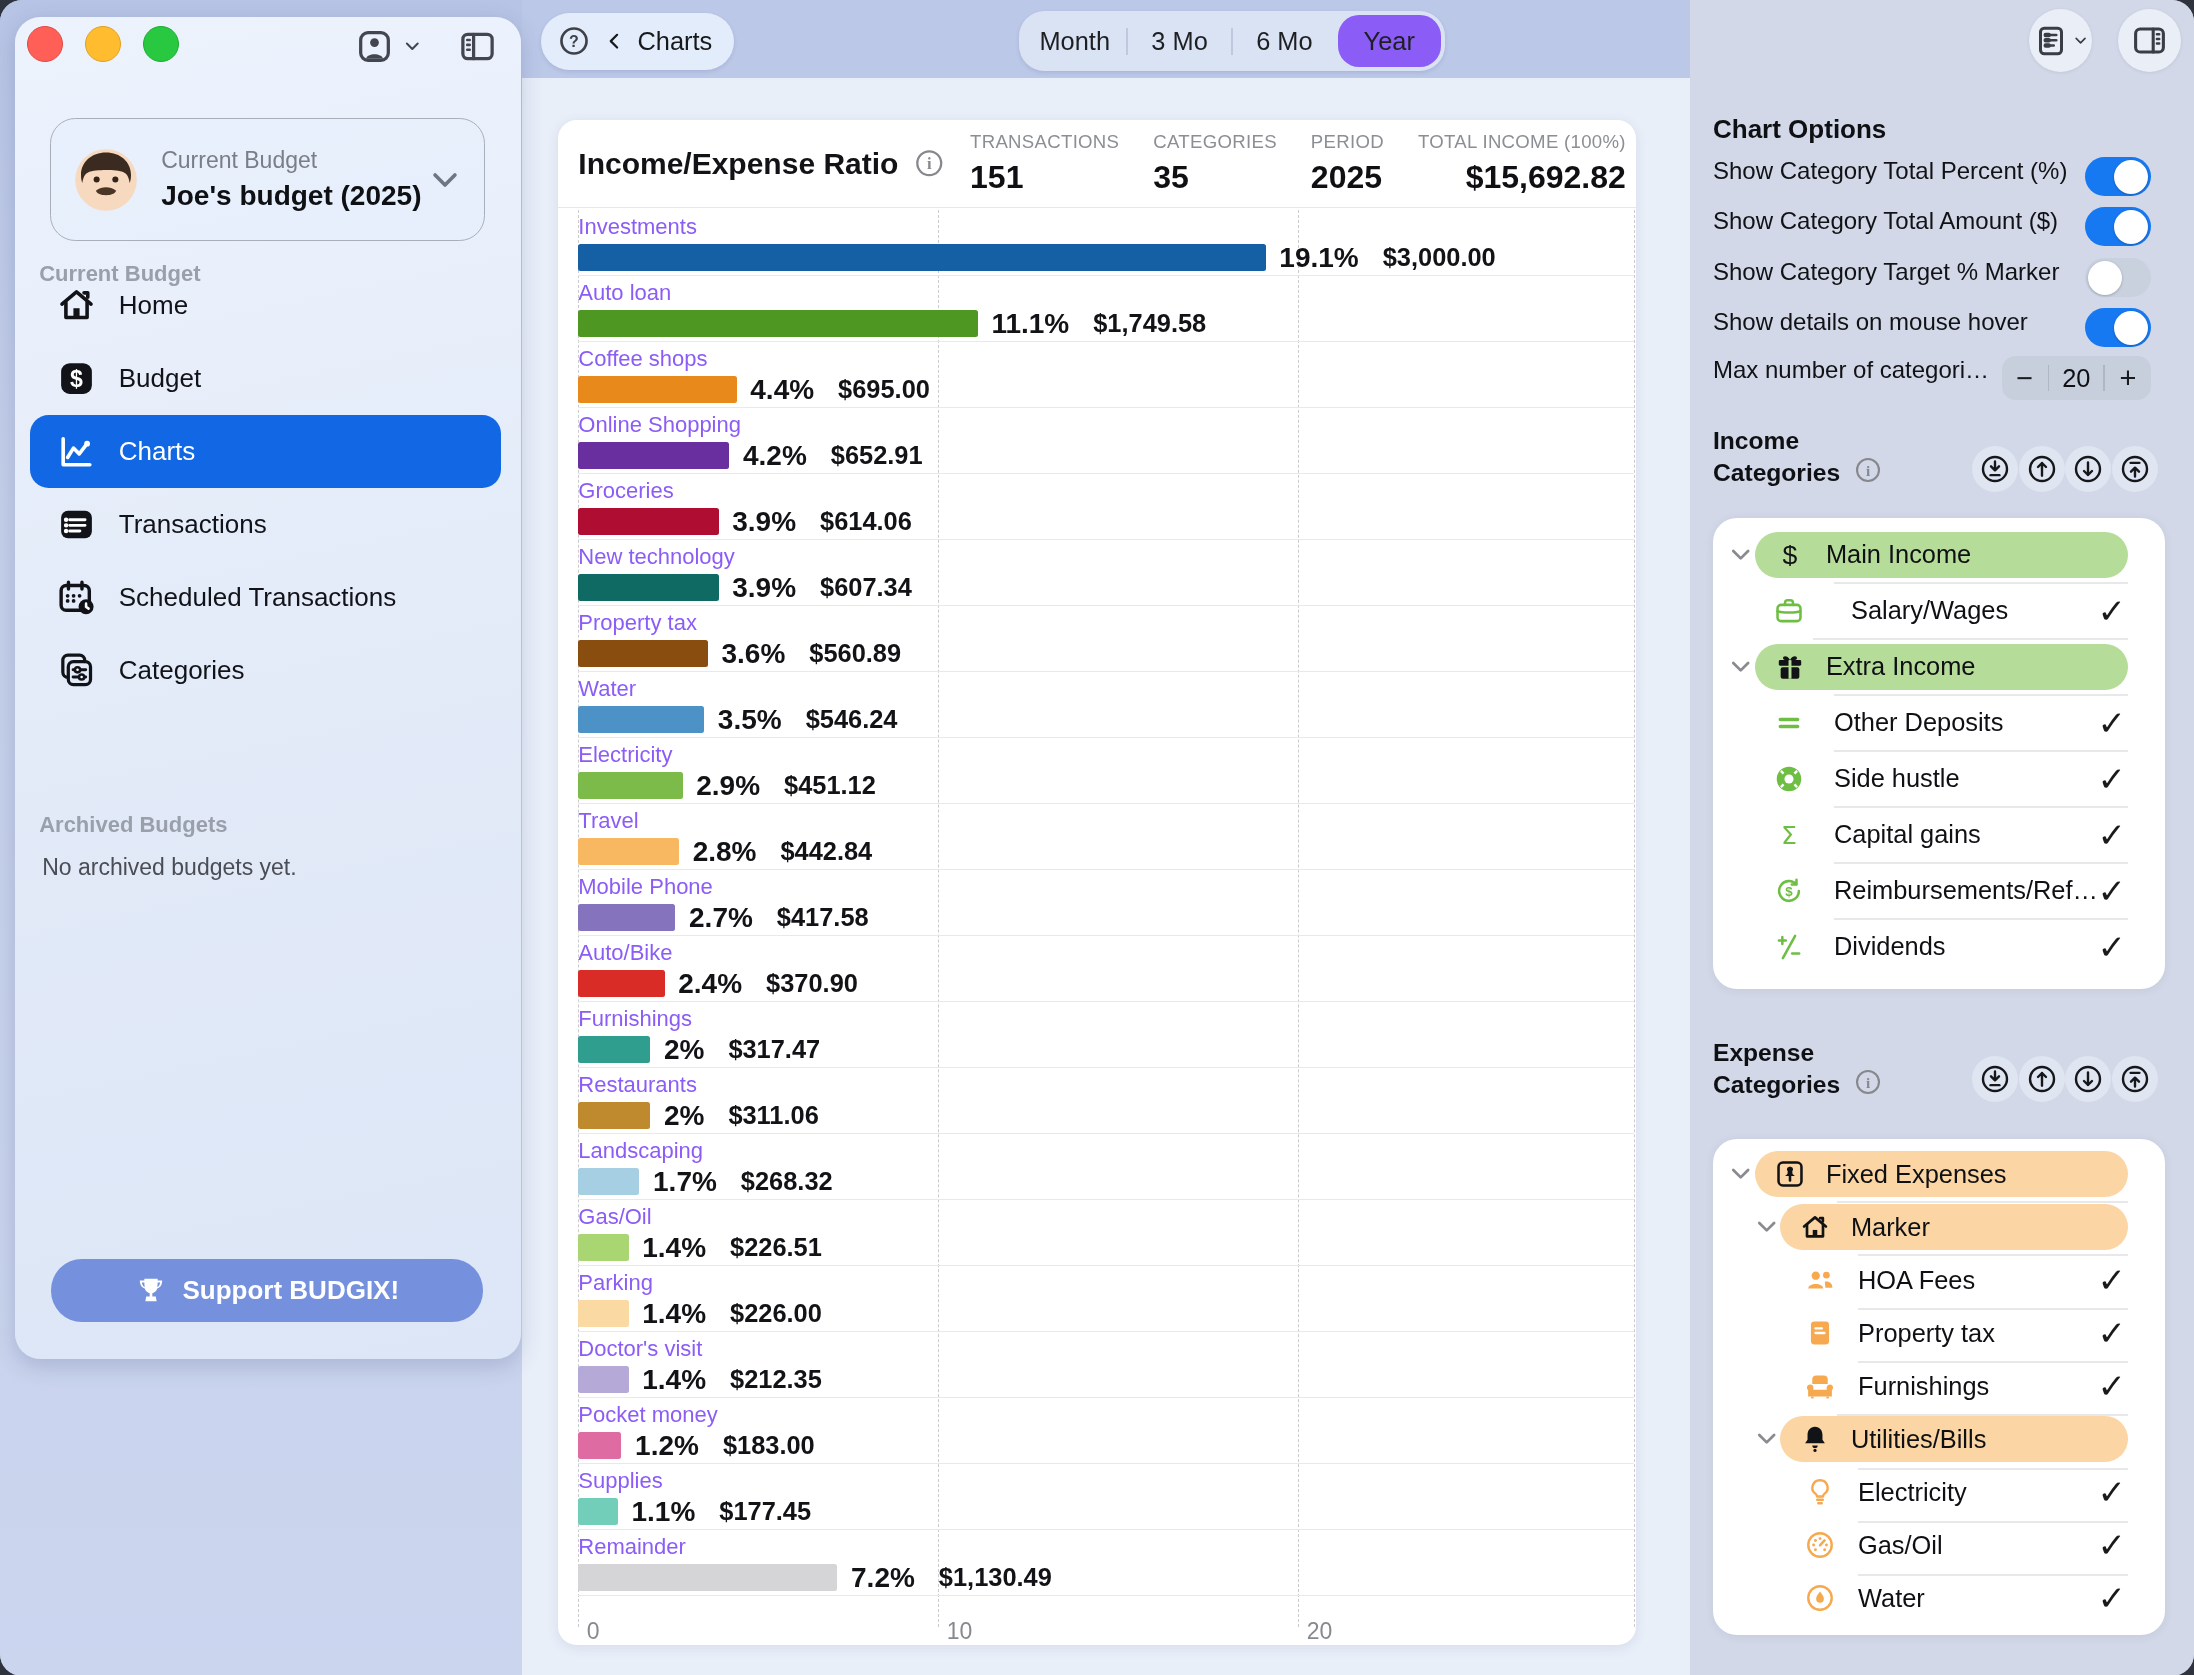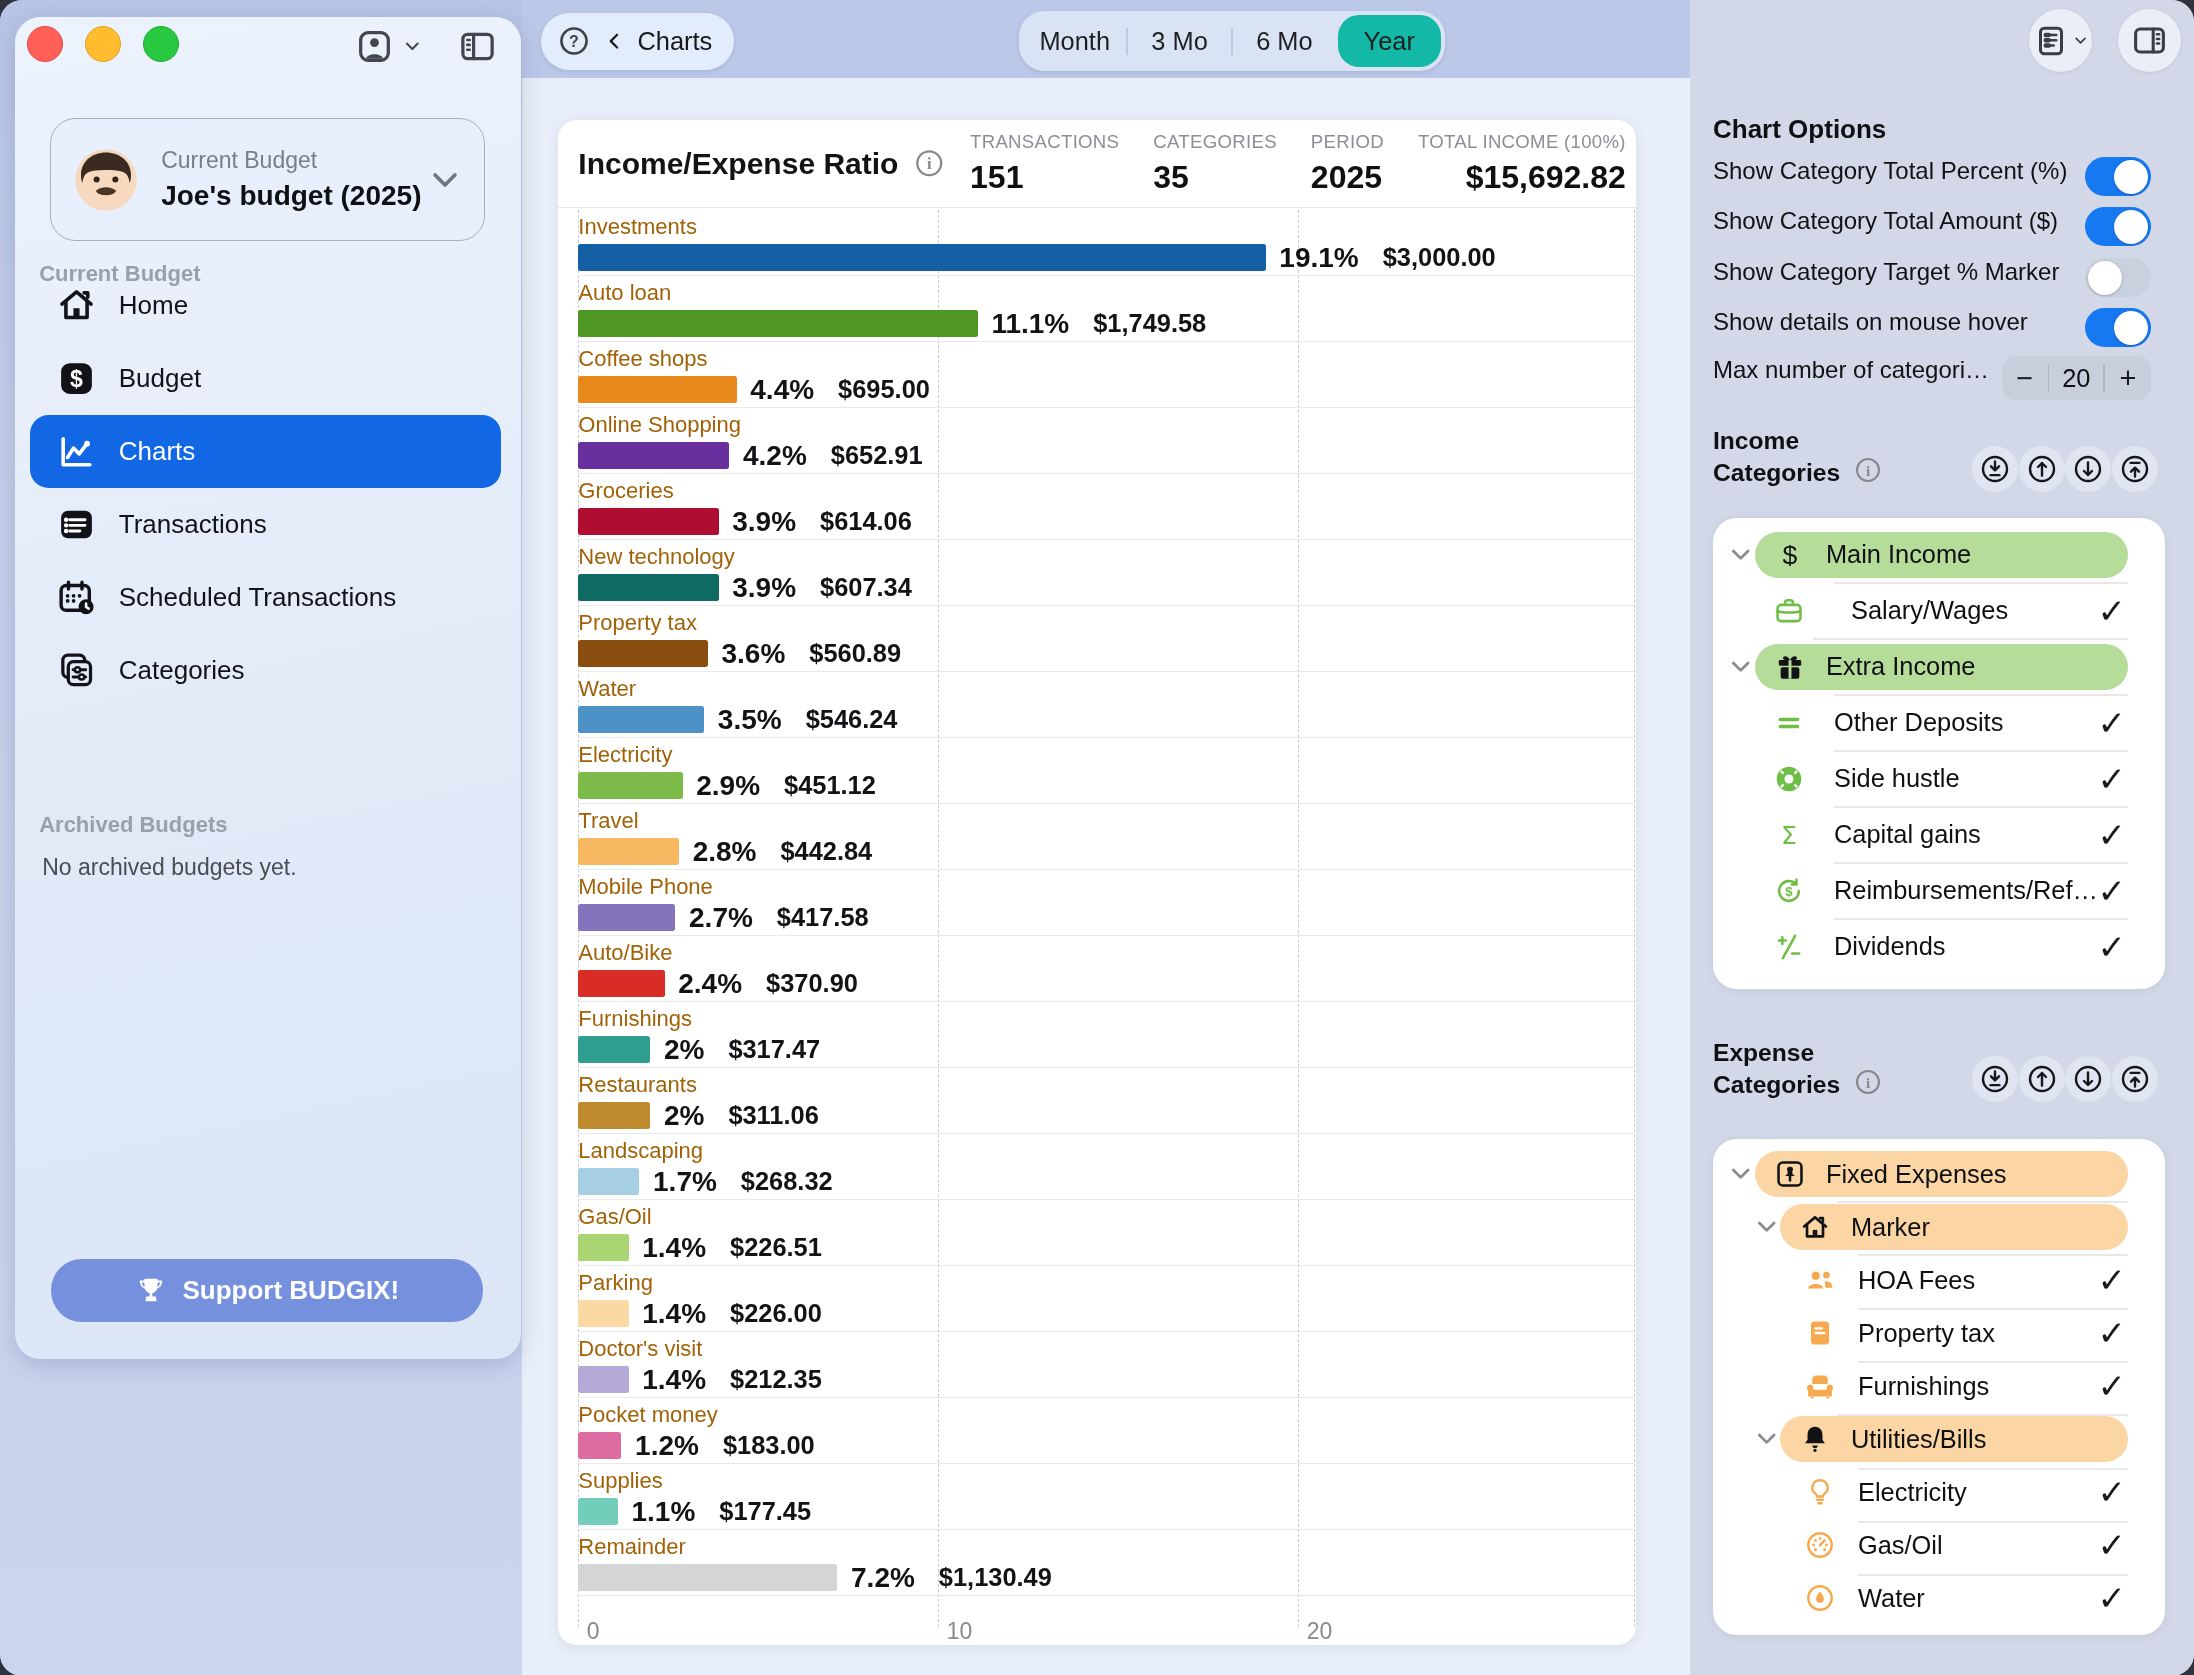--- a/index.html
+++ b/index.html
@@ -46,40 +46,40 @@
 
   
   .back-pill{position:absolute;left:541px;top:12.7px;height:57px;border-radius:29px;background:#E2ECFA;
     display:flex;align-items:center;padding:0 22px 0 17px;gap:13.6px;box-shadow:0 1.7px 4.2px rgba(30,45,90,.12);}
   .back-pill .q{width:32px;height:32px;color:#3E4148;}
   .back-pill .chl{width:20.3px;height:20.3px;color:#17181B;}
   .back-label{font-size:25.4px;font-weight:500;color:#17181B;}
   .segctl{position:absolute;left:1019px;top:11px;width:426px;height:60px;border-radius:25.4px;background:#DAE3F4;
     display:flex;align-items:center;padding:4.2px;box-shadow:0 1.7px 4.2px rgba(30,45,90,.12);}
   .seg{flex:1;height:52px;display:flex;align-items:center;justify-content:center;font-size:25.4px;color:#1E1F23;border-radius:21px;}
-  .seg.selected{background:#14b8a6;}
+  .seg.selected{background:#8b5cf6;}
   .segsep{width:1.7px;height:27px;background:#BFC9DE;flex:none;}
   .segsep.hidden{visibility:hidden;}
 
   
   .chart-card{position:absolute;left:558px;top:120px;width:1078px;height:1525px;background:#fff;border-radius:18.6px;
     box-shadow:0 2.5px 12px rgba(50,65,100,.10);}
   .chead{position:absolute;left:0;right:0;top:0;height:88px;border-bottom:1.7px solid #E7E7EA;
     display:flex;align-items:center;padding:0 10.2px 0 20.3px;}
   .ctitle{font-size:30px;font-weight:600;color:#121316;}
   .chead .info{width:30.5px;height:30.5px;color:#86888D;margin-left:15.2px;}
   .stats{margin-left:auto;display:flex;gap:34px;align-items:flex-start;}
   .stat{text-align:left;}
   .stat:last-child{text-align:right;}
   .stat .sl{font-size:18.6px;color:#8B8E94;letter-spacing:0.3px;}
   .stat .sv{font-size:32px;font-weight:700;color:#0F1013;margin-top:6px;}
   .plot{position:absolute;left:20.3px;top:90px;width:1056px;height:1435px;}
   .vgrid{position:absolute;top:0;height:1417px;width:0;border-left:1.7px dashed #CACACF;z-index:0;}
   .crow{height:66px;border-bottom:1.7px solid #E9E9EC;position:relative;z-index:1;}
-  .clabel{padding-top:6px;font-size:22px;line-height:22px;color:#a16207;}
+  .clabel{padding-top:6px;font-size:22px;line-height:22px;color:#8b5cf6;}
   .bline{margin-top:6px;height:27px;display:flex;align-items:center;}
   .cbar{height:27px;border-radius:2.5px;flex:none;}
   .cpct{margin-left:13.6px;font-size:28px;font-weight:700;color:#121316;white-space:nowrap;}
   .camt{margin-left:24px;font-size:25.4px;font-weight:700;color:#121316;white-space:nowrap;}
   .axis{position:absolute;top:1398px;left:0;right:0;height:34px;z-index:1;}
   .axis span{position:absolute;top:10.2px;font-size:23px;color:#87898E;}
 
   
   .circle-btn{position:absolute;width:63px;height:63px;border-radius:50%;background:#E9EEF7;
     display:flex;align-items:center;justify-content:center;color:#3A3D45;box-shadow:0 0.8px 3.4px rgba(30,45,90,.10);}

